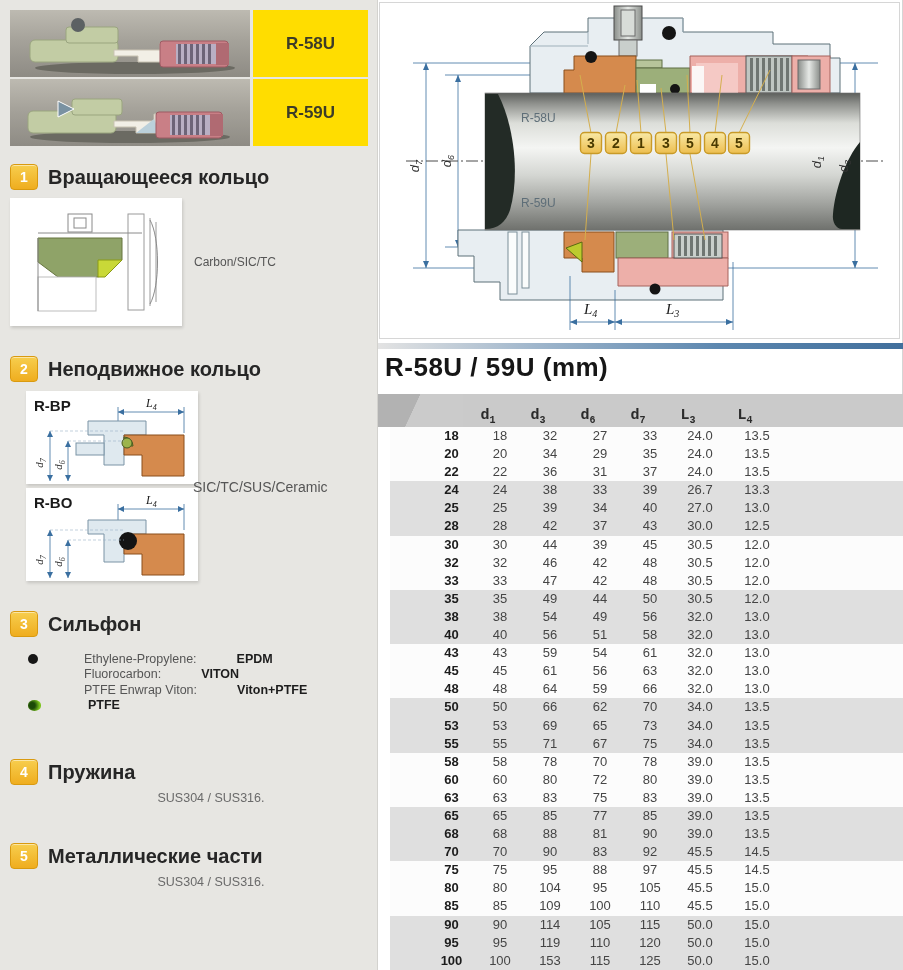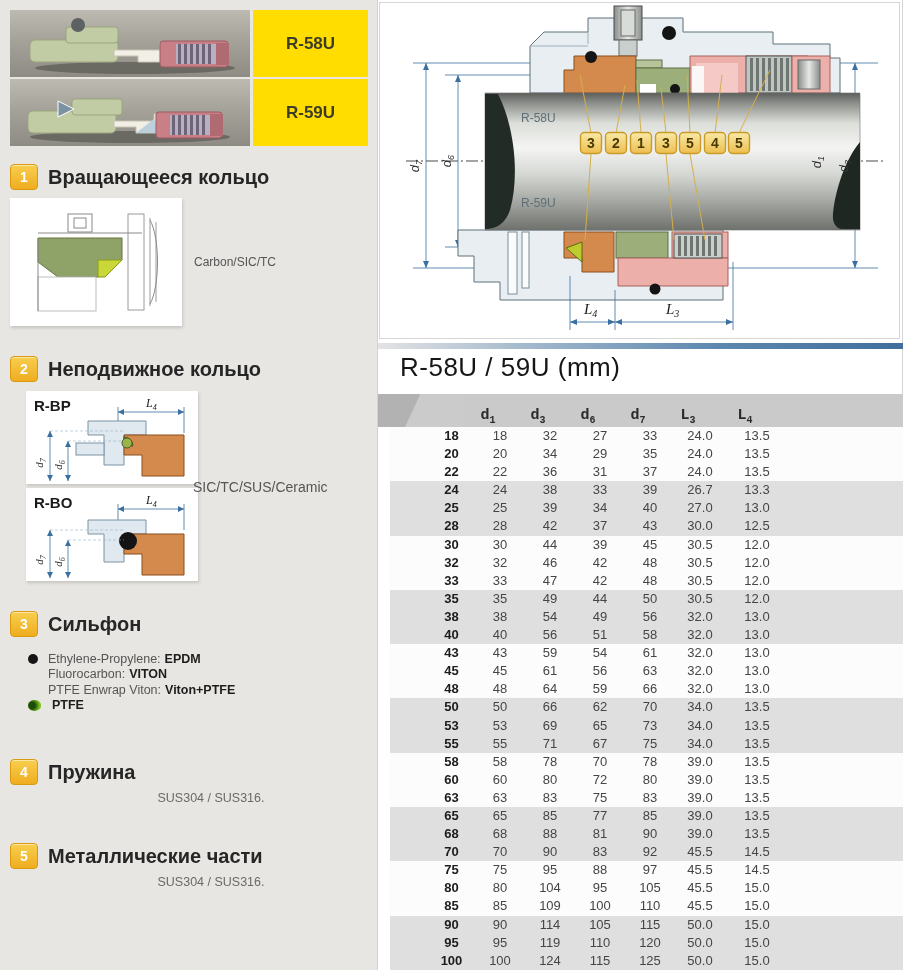--- a/index.html
+++ b/index.html
@@ -23,37 +23,37 @@
   .imgbox{background:#fff;box-shadow:1px 2px 3px rgba(0,0,0,.15);}
   .s1-row{display:flex;margin-top:8px;}
   .s1-img{width:172px;height:128px;}
   .mat{margin-left:12px;align-self:center;font-size:12px;color:#555;}
   .s2-wrap{position:relative;margin-top:9px;height:190px;padding-left:16px;}
   .s2-box{width:172px;height:93px;position:relative;}
   .s2-box + .s2-box{margin-top:4px;}
   .s2-mat{position:absolute;left:183px;top:88px;font-size:14px;color:#555;}
   .b-list{margin-top:14px;}
   .b-item{display:flex;align-items:center;padding-left:18px;height:15.5px;
-          font-size:12.5px;color:#555;}
+          font-size:12.5px;color:#555;gap:36px;}
   .mk{width:14px;margin-right:6px;display:inline-block;flex:none;}
   .mk.black-dot::before{content:"";display:block;width:10px;height:10px;border-radius:50%;
           background:#161616;}
   .mk.ptfe-ring::before{content:"";display:block;width:13px;height:11px;
           border-radius:50% / 45%;
           background:radial-gradient(circle at 32% 50%, #1c4a08 28%, #7cc41e 72%);}
   .b-value{color:#1d1d1d;margin-left:4px;}
   .sus{margin:6px 0 0 35px;font-size:12.5px;color:#6a6a6a;text-align:center;}
   .mt46{margin-top:46px;} .mt38{margin-top:38px;} .mt30{margin-top:30px;} .mt18{margin-top:18px;}
   
   .right{position:absolute;left:378px;top:0;width:525px;height:970px;background:#fff;
          border-right:1px solid #d5d5d5;box-sizing:border-box;}
   .diagram{position:absolute;left:0;top:0;width:523px;height:340px;}
   .sep{position:absolute;left:0;top:343px;width:525px;height:6px;
        background:linear-gradient(to right,#e3e3e3,#9FB6CC 30%,#5C87AF 65%,#416F9C);}
-  .tbl-title{position:absolute;left:22px;top:352px;margin:0;font-size:26px;font-weight:normal;
+  .tbl-title{position:absolute;left:7px;top:352px;margin:0;font-size:26px;font-weight:bold;
              color:#161616;letter-spacing:.5px;}
   .thead{position:absolute;left:0;top:394px;width:525px;height:33px;background:#CACACA;
          display:flex;}
   .corner{width:85px;height:33px;background:linear-gradient(115deg,#B2B2B2 42%,#CBCBCB 42.5%);}
   .th{text-align:center;padding-top:14px;box-sizing:border-box;font-family:Liberation Mono, monospace;}
   .th-main{font-size:15px;font-weight:bold;color:#2b2b2b;line-height:15px;}
   .th-main sub{font-size:10px;}
   .th-note{font-size:9.5px;color:#555;line-height:10px;}
   .tbody{position:absolute;left:12px;top:427px;width:525px;}
   .tr{display:flex;height:18.1px;line-height:18.1px;background:#FCFCFC;}
@@ -697,21 +697,21 @@
           <div class="td w50">95</div>
           <div class="td w50">119</div>
           <div class="td w50">110</div>
           <div class="td w50">120</div>
           <div class="td w50">50.0</div>
           <div class="td w64">15.0</div>
         </div>
         <div class="tr alt">
           <div class="td size">100</div>
           <div class="td w50">100</div>
-          <div class="td w50">124</div>
+          <div class="td w50">153</div>
           <div class="td w50">115</div>
           <div class="td w50">125</div>
           <div class="td w50">50.0</div>
           <div class="td w64">15.0</div>
         </div>
       </div>
   </main>
 </div>
 
 </body></html>

